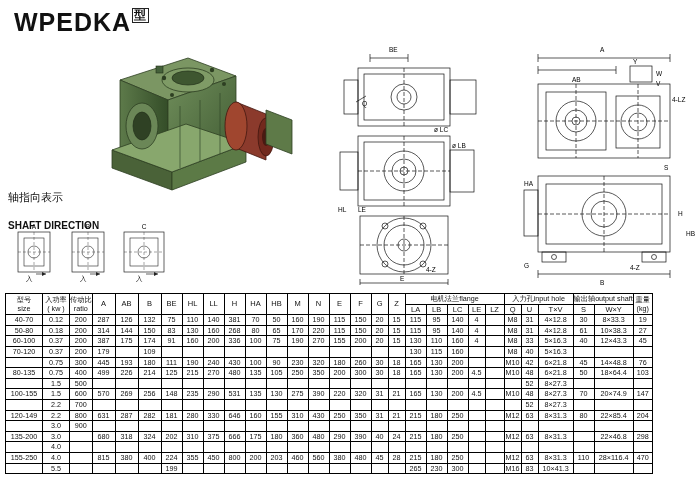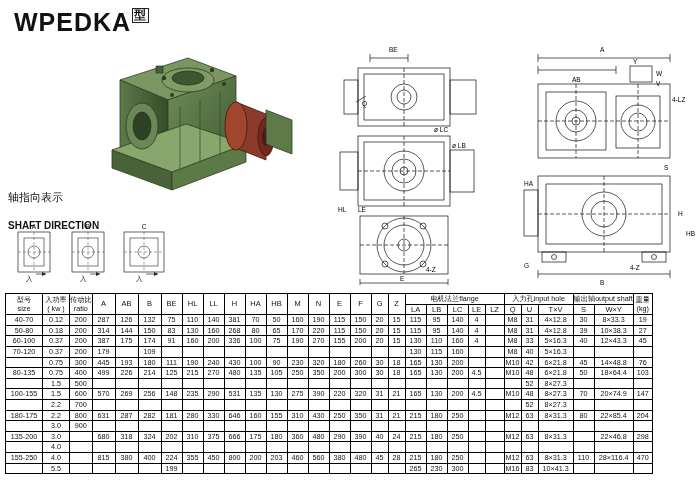--- a/index.html
+++ b/index.html
@@ -376,21 +376,21 @@
           <td>20</td>
           <td>15</td>
           <td>115</td>
           <td>95</td>
           <td>140</td>
           <td>4</td>
           <td></td>
           <td>M8</td>
           <td>31</td>
           <td>4×12.8</td>
-          <td>39</td>
+          <td>61</td>
           <td>10×38.3</td>
           <td>27</td>
         </tr>
         <tr>
           <td>60-100</td>
           <td>0.37</td>
           <td>200</td>
           <td>387</td>
           <td>175</td>
           <td>174</td>
@@ -598,21 +598,21 @@
           <td></td>
           <td></td>
           <td></td>
           <td>52</td>
           <td>8×27.3</td>
           <td></td>
           <td></td>
           <td></td>
         </tr>
         <tr>
-          <td>180-175</td>
+          <td>120-149</td>
           <td>2.2</td>
           <td>800</td>
           <td>631</td>
           <td>287</td>
           <td>282</td>
           <td>181</td>
           <td>280</td>
           <td>330</td>
           <td>646</td>
           <td>160</td>

